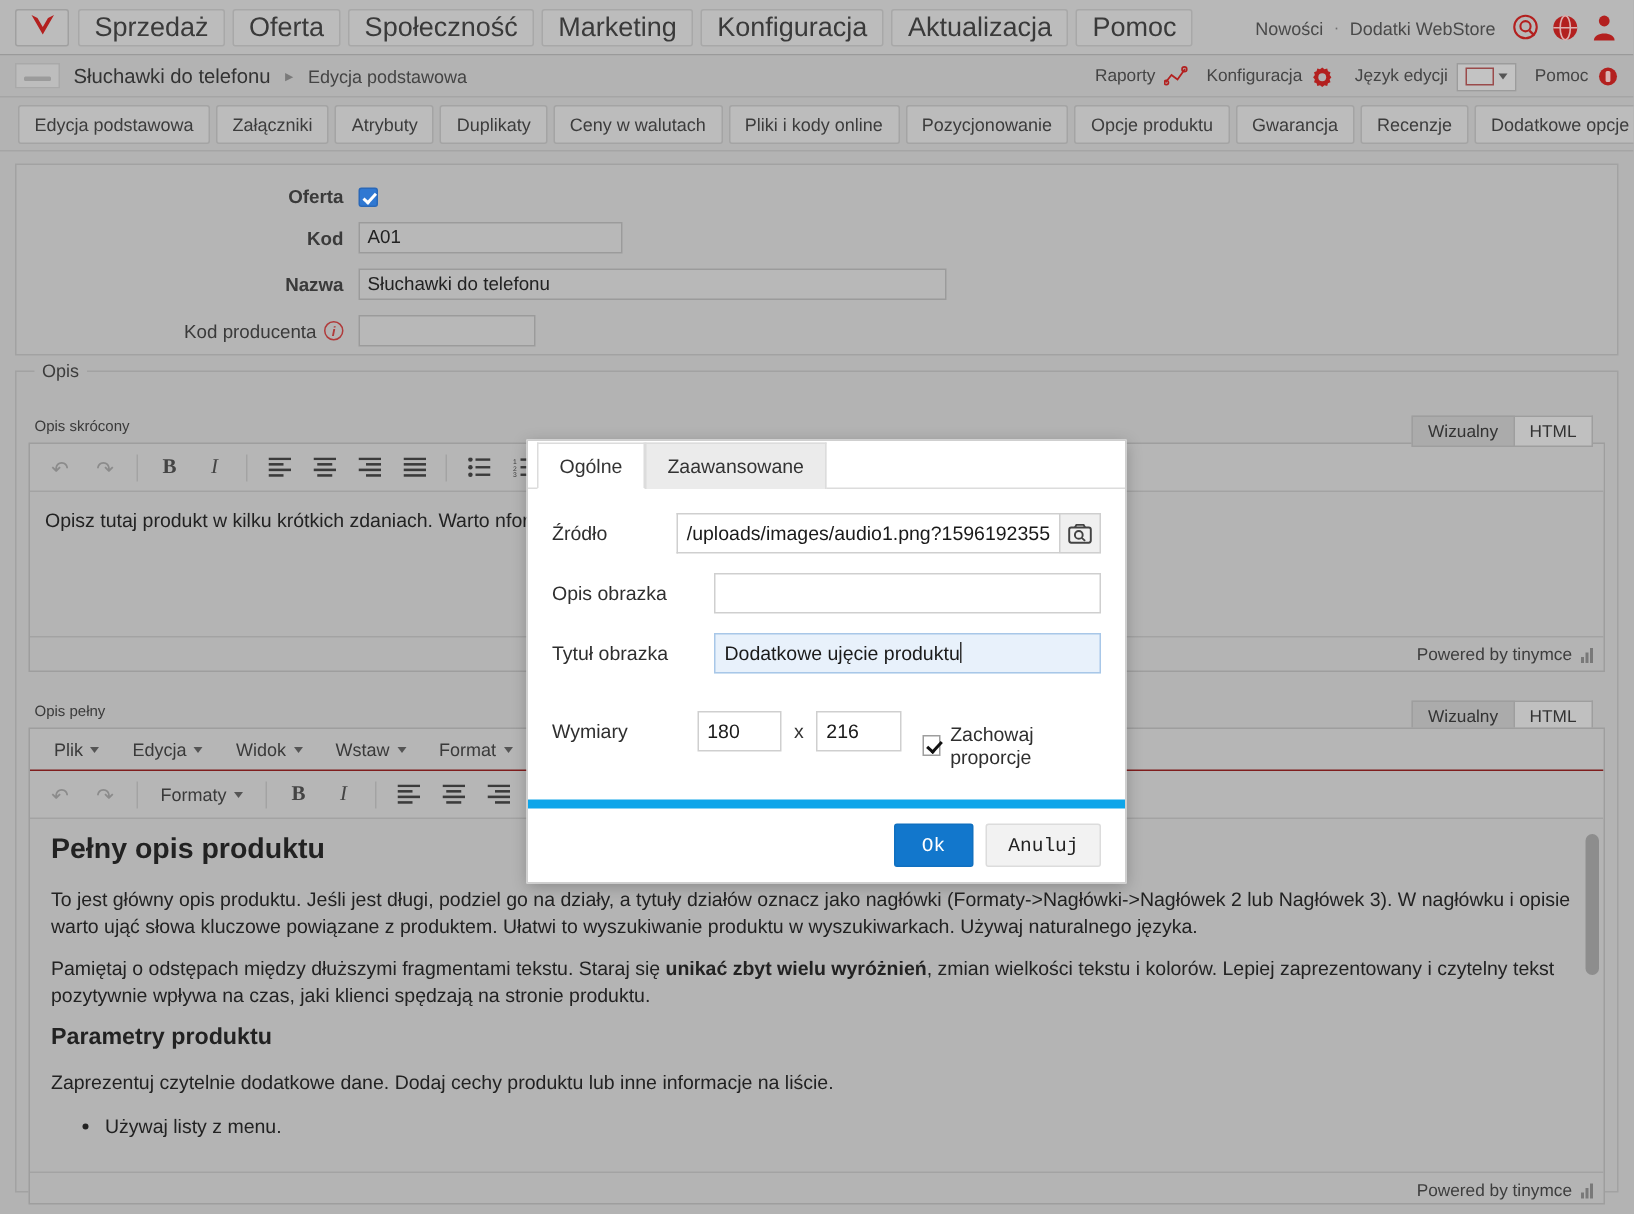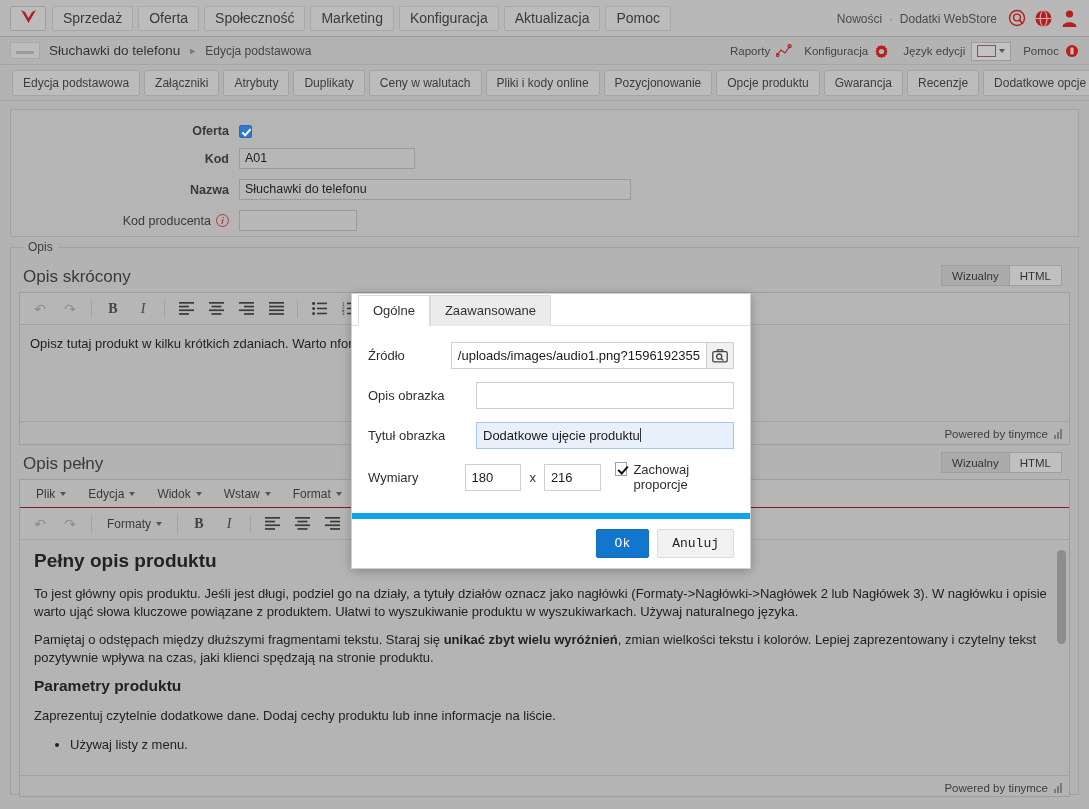--- a/index.html
+++ b/index.html
@@ -22,21 +22,21 @@
   }
   .logo-btn {
     width: 36px; height: 25px; border: 1px solid #a0a0a0; background: #bcbcbc;
     display: flex; align-items: center; justify-content: center; margin-right: 6px;
     border-radius: 2px;
   }
   .logo-glyph { color: #b3201f; font-size: 16px; line-height: 1; }
   .menu-btn {
     height: 25px; border: 1px solid #a8a8a8; background: #bcbcbc;
     display: flex; align-items: center; padding: 0 10px; margin-right: 5px;
-    font-size: 14px; color: #3a3a3a; border-radius: 2px; white-space: nowrap;
+    font-size: 18px; color: #3a3a3a; border-radius: 2px; white-space: nowrap;
   }
   .top-right {
     position: absolute; right: 10px; top: 0; height: 37px;
     display: flex; align-items: center; gap: 7px; font-size: 12px; color: #4a4a4a;
   }
   .top-right a { color: #4a4a4a; text-decoration: none; }
   .dotsep { color: #6f6f6f; font-size: 11px; }
   .ricon { width: 19px; height: 19px; display: inline-block; position: relative; }
   .ricon svg { display:block; }
 
@@ -113,21 +113,21 @@
 
   
   .fieldset {
     margin: 10px 10px 0 10px; border: 1px solid #a2a2a2; position: relative;
     background: #b3b3b3; padding: 10px 8px 16px 8px;
   }
   .fieldset > .legend {
     position: absolute; top: -8px; left: 12px; background: #b3b3b3; padding: 0 5px;
     font-size: 12px; color: #3c3c3c;
   }
-  .sublabel { font-size: 17px; color: #3a3a3a; margin: 9px 0 5px 4px; }
+  .sublabel { font-size: 10px; color: #3a3a3a; margin: 21px 0 5px 4px; }
 
   .modeswitch { position: absolute; right: 8px; display: flex; }
   .mode-btn {
     height: 21px; border: 1px solid #9e9e9e; padding: 0 10px; font-size: 11.5px;
     display: flex; align-items: center; color: #333; background: #c0c0c0;
   }
   .mode-btn.active { background: #ababab; }
   .mode-btn + .mode-btn { border-left: none; }
 
   
@@ -199,21 +199,21 @@
   .src-wrap .mfield { flex: 1; border-right: none; }
   .browse-btn {
     width: 28px; height: 27px; border: 1px solid #cfcfcf; background: #f0f0f0;
     display: flex; align-items: center; justify-content: center;
   }
   .dim-in {
     width: 62px; height: 27px; border: 1px solid #cfcfcf; background: #fff;
     font-size: 13px; color: #1a1a1a; padding: 0 6px; line-height: 25px;
   }
   .dim-x { margin: 0 8px; font-size: 13px; color: #333; }
-  .ratio-wrap { display: flex; align-items: flex-start; margin-left: 14px; gap: 6px; }
+  .ratio-wrap { display: flex; align-items: center; margin-left: 14px; gap: 6px; margin-top: 20px; }
   .ratio-box {
     width: 14px; height: 14px; border: 1px solid #9e9e9e; background: #fff;
     position: relative;
   }
   .ratio-box::after {
     content: ""; position: absolute; left: 4px; top: 1px; width: 4px; height: 8px;
     border: solid #111; border-width: 0 2px 2px 0; transform: rotate(42deg);
   }
   .ratio-lbl { font-size: 13px; color: #2f2f2f; }
   .modal-foot {

